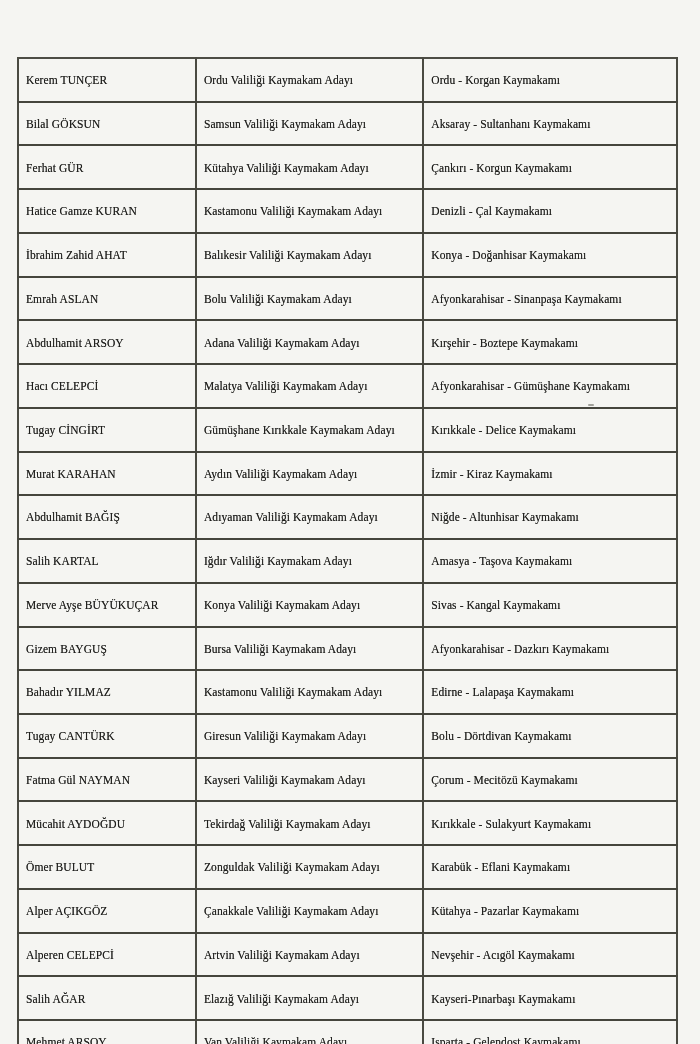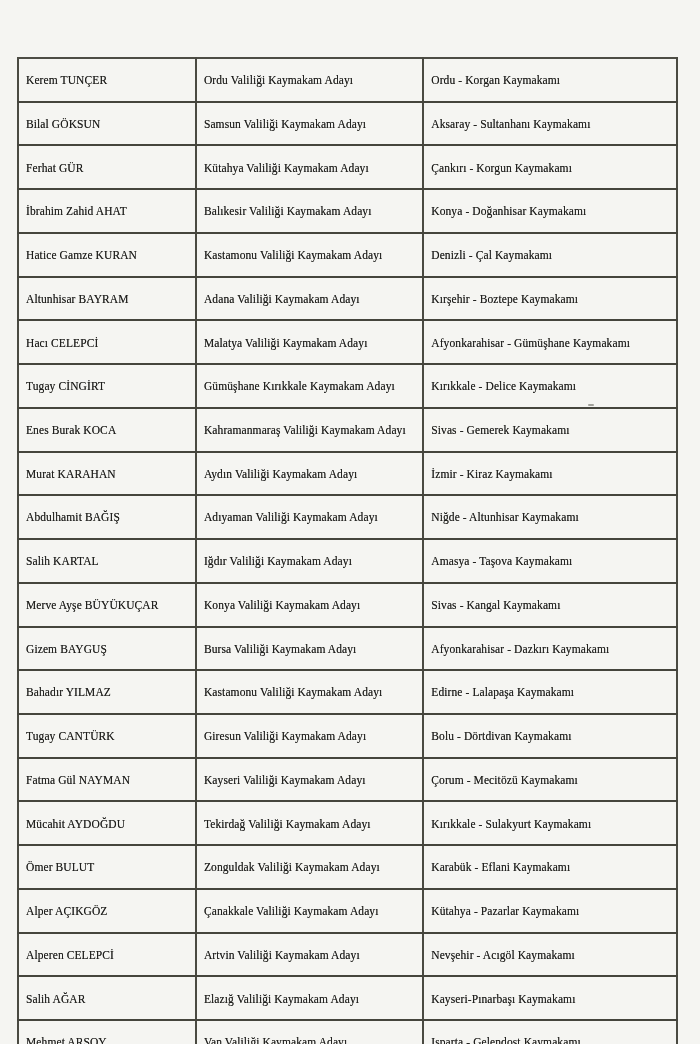--- a/index.html
+++ b/index.html
@@ -80,48 +80,48 @@
     <td>Bilal GÖKSUN</td>
     <td>Samsun Valiliği Kaymakam Adayı</td>
     <td>Aksaray - Sultanhanı Kaymakamı</td>
   </tr>
         <tr>
     <td>Ferhat GÜR</td>
     <td>Kütahya Valiliği Kaymakam Adayı</td>
     <td>Çankırı - Korgun Kaymakamı</td>
   </tr>
         <tr>
+    <td>Hatice Gamze KURAN</td>
+    <td>Kastamonu Valiliği Kaymakam Adayı</td>
+    <td>Denizli - Çal Kaymakamı</td>
+  </tr>
+        <tr>
     <td>İbrahim Zahid AHAT</td>
     <td>Balıkesir Valiliği Kaymakam Adayı</td>
     <td>Konya - Doğanhisar Kaymakamı</td>
   </tr>
         <tr>
-    <td>Hatice Gamze KURAN</td>
-    <td>Kastamonu Valiliği Kaymakam Adayı</td>
-    <td>Denizli - Çal Kaymakamı</td>
+    <td>Emrah ASLAN</td>
+    <td>Bolu Valiliği Kaymakam Adayı</td>
+    <td>Afyonkarahisar - Sinanpaşa Kaymakamı</td>
   </tr>
         <tr>
-    <td>Altunhisar BAYRAM</td>
+    <td>Abdulhamit ARSOY</td>
     <td>Adana Valiliği Kaymakam Adayı</td>
     <td>Kırşehir - Boztepe Kaymakamı</td>
   </tr>
         <tr>
     <td>Hacı CELEPCİ</td>
     <td>Malatya Valiliği Kaymakam Adayı</td>
     <td>Afyonkarahisar - Gümüşhane Kaymakamı</td>
   </tr>
         <tr>
     <td>Tugay CİNGİRT</td>
     <td>Gümüşhane Kırıkkale Kaymakam Adayı</td>
     <td>Kırıkkale - Delice Kaymakamı</td>
-  </tr>
-        <tr>
-    <td>Enes Burak KOCA</td>
-    <td>Kahramanmaraş Valiliği Kaymakam Adayı</td>
-    <td>Sivas - Gemerek Kaymakamı</td>
   </tr>
         <tr>
     <td>Murat KARAHAN</td>
     <td>Aydın Valiliği Kaymakam Adayı</td>
     <td>İzmir - Kiraz Kaymakamı</td>
   </tr>
         <tr>
     <td>Abdulhamit BAĞIŞ</td>
     <td>Adıyaman Valiliği Kaymakam Adayı</td>
     <td>Niğde - Altunhisar Kaymakamı</td>

